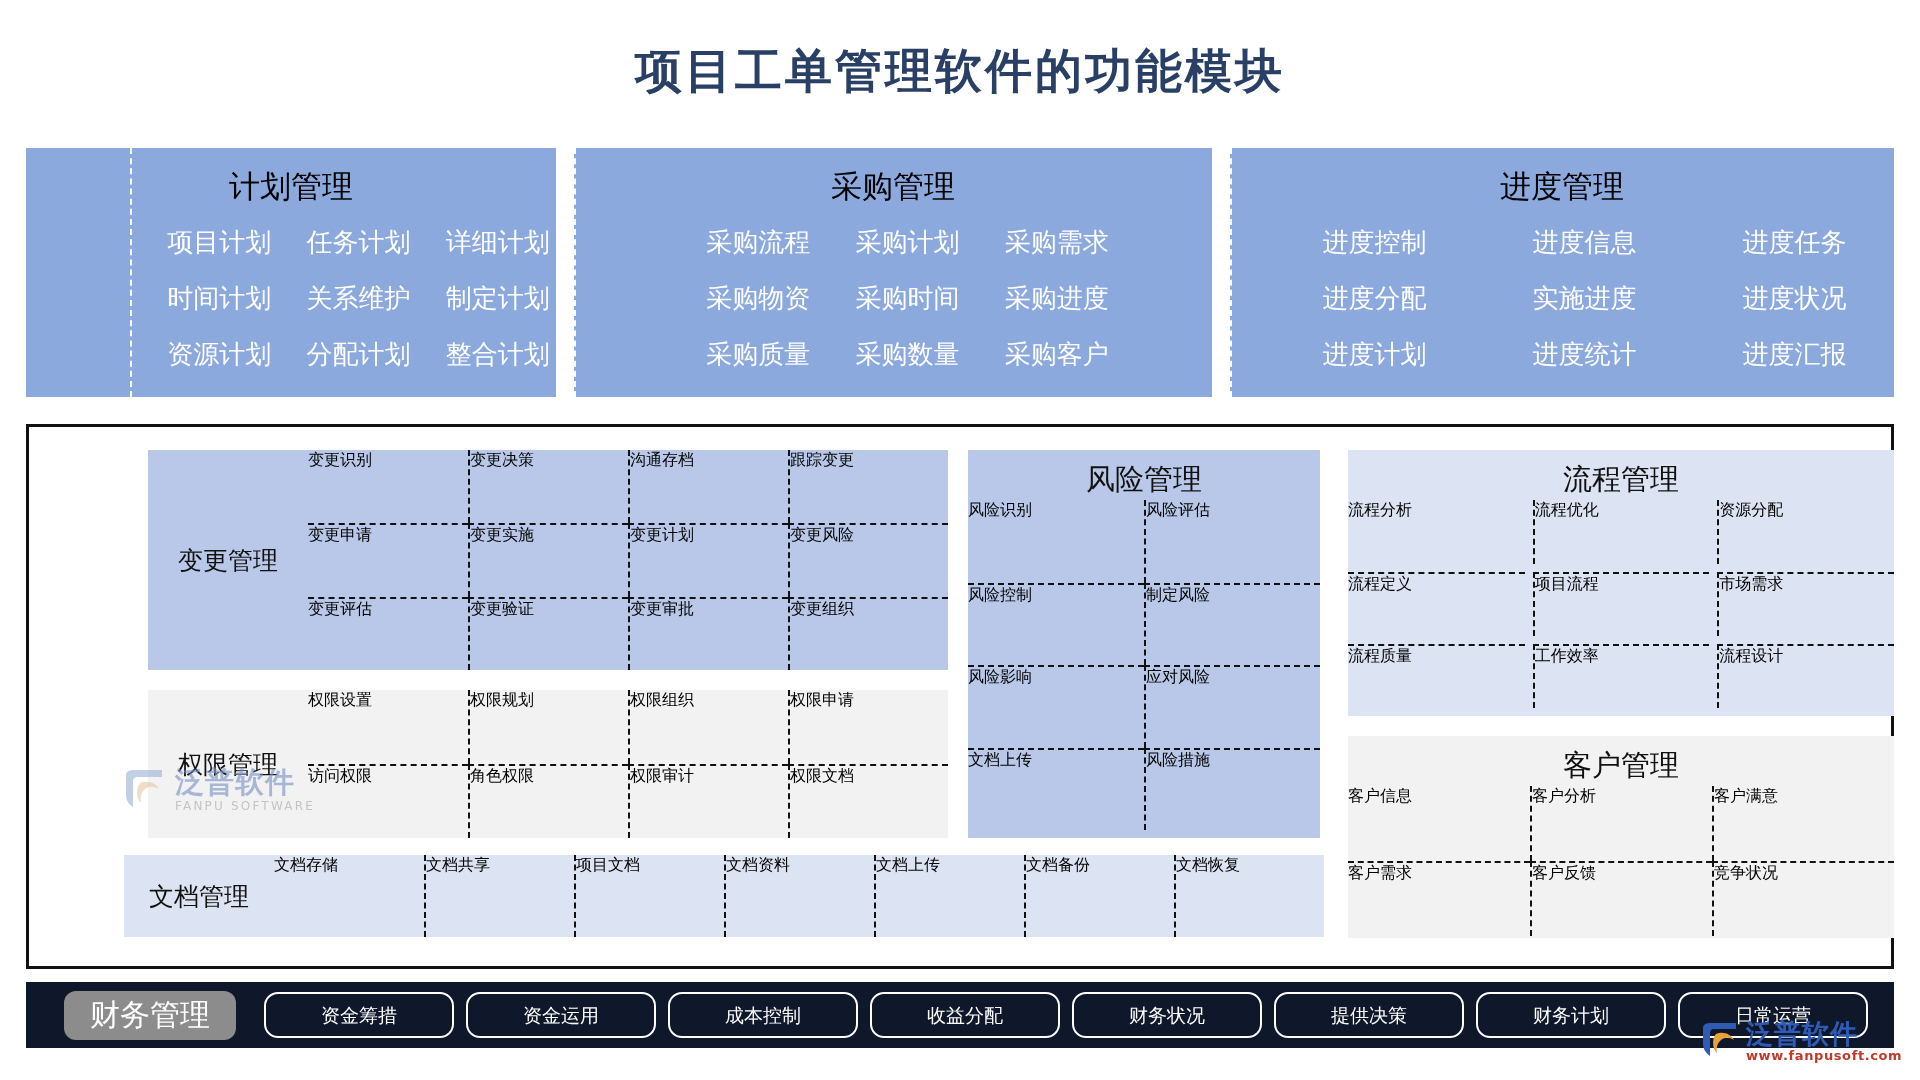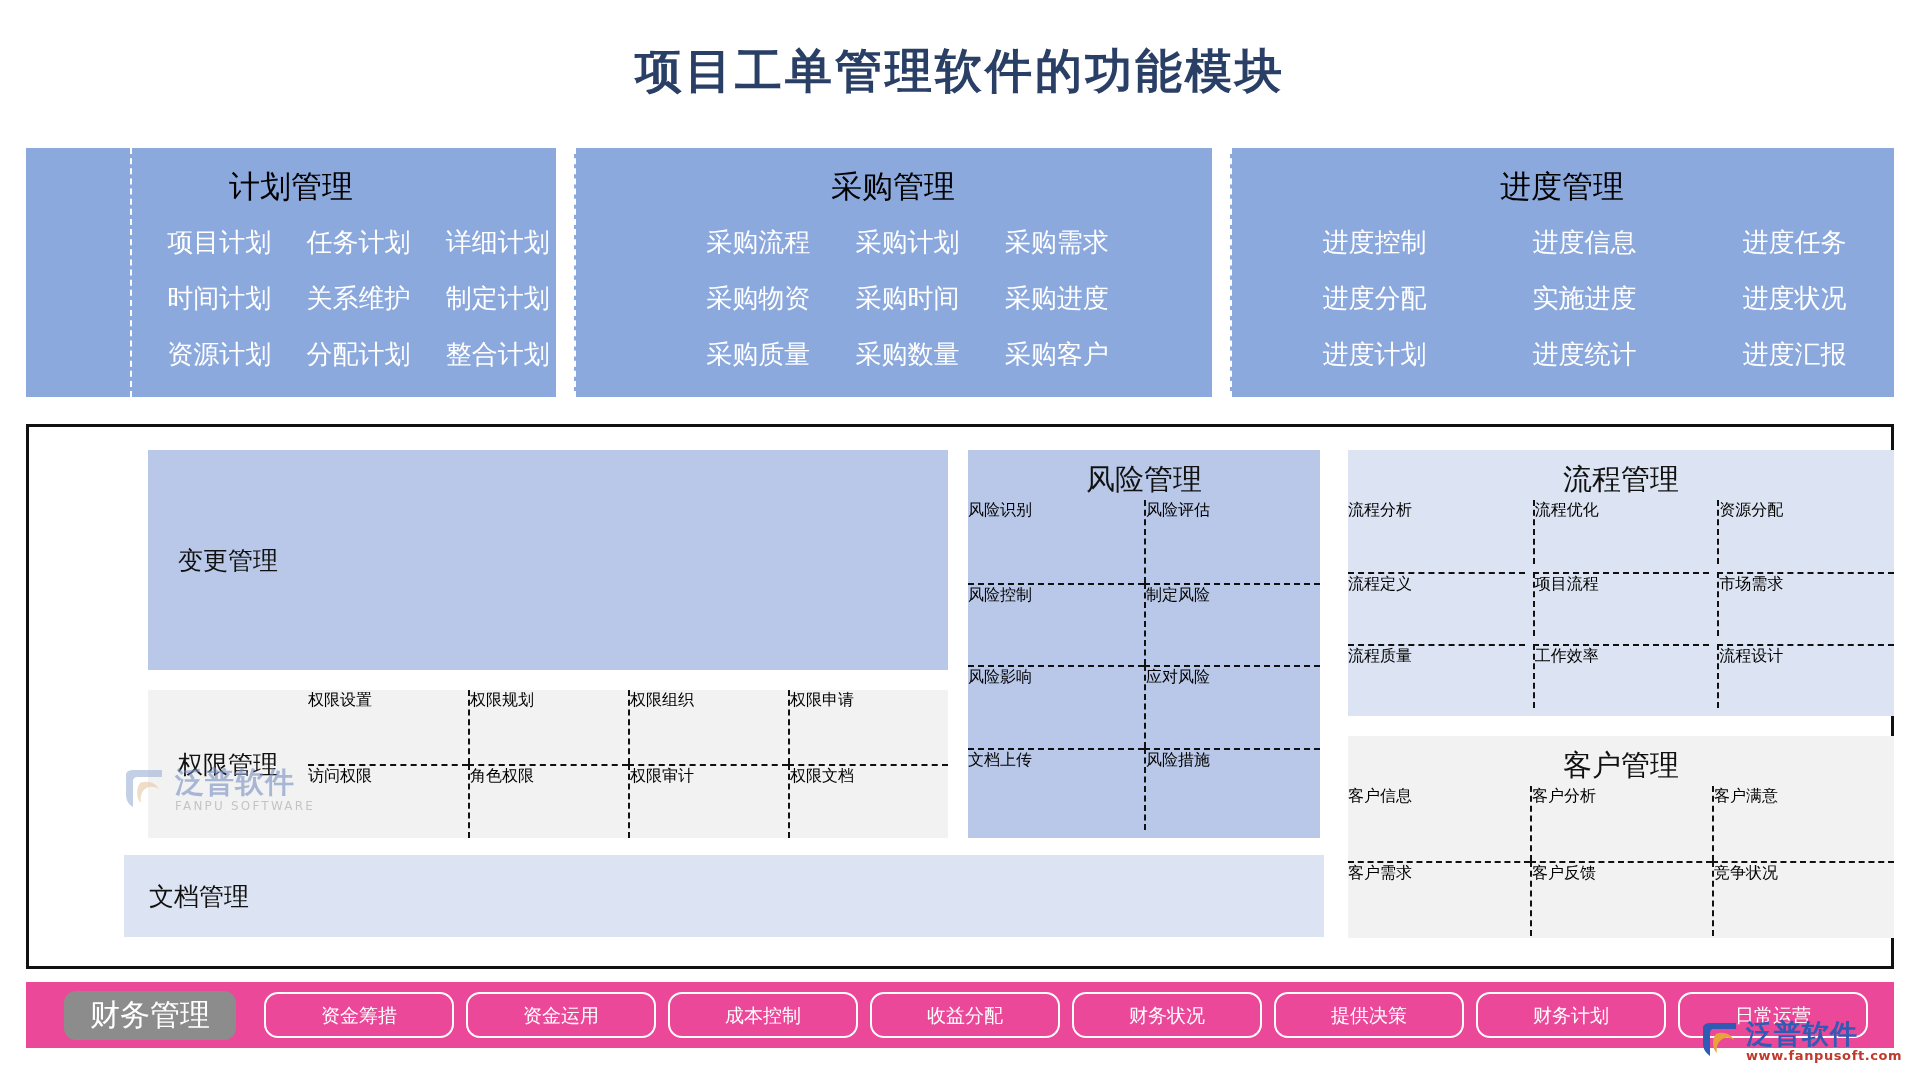--- a/index.html
+++ b/index.html
@@ -143,21 +143,21 @@
   }
   #cust-panel .cells{
     display:grid;grid-template-columns:repeat(3,1fr);
     grid-template-rows:repeat(2,1fr);
     height:150px;
   }
 
   
   #footer-bar{
     position:absolute;left:26px;top:982px;width:1868px;height:66px;
-    background:#ec4899;
+    background:#0f172a;
     display:flex;align-items:center;
   }
   #finance-chip{
     margin-left:38px;
     background:#8C8C8C;border-radius:12px;
     color:#ffffff;font-size:30px;
     padding:4px 26px;white-space:nowrap;
     font-family:"DejaVu Serif","Liberation Serif",serif;
   }
   #footer-items{
@@ -267,38 +267,61 @@
         <div class="cell">进度汇报</div>
       </div>
     </div>
 
   </div>
 
   <div id="middle-box"></div>
 
   <div class="panel" id="change-panel">
     <div class="label-col rowlabel">变更管理</div>
+    <div class="cells">
+      <div class="cell">变更识别</div>
+      <div class="cell dv">变更决策</div>
+      <div class="cell dv">沟通存档</div>
+      <div class="cell dv">跟踪变更</div>
+      <div class="cell dh">变更申请</div>
+      <div class="cell dv dh">变更实施</div>
+      <div class="cell dv dh">变更计划</div>
+      <div class="cell dv dh">变更风险</div>
+      <div class="cell dh">变更评估</div>
+      <div class="cell dv dh">变更验证</div>
+      <div class="cell dv dh">变更审批</div>
+      <div class="cell dv dh">变更组织</div>
+    </div>
   </div>
 
   <div class="panel" id="perm-panel">
     <div class="label-col rowlabel">权限管理</div>
     <div class="cells">
       <div class="cell">权限设置</div>
       <div class="cell dv">权限规划</div>
       <div class="cell dv">权限组织</div>
       <div class="cell dv">权限申请</div>
       <div class="cell dh">访问权限</div>
       <div class="cell dv dh">角色权限</div>
       <div class="cell dv dh">权限审计</div>
       <div class="cell dv dh">权限文档</div>
     </div>
   </div>
 
   <div class="panel" id="doc-panel">
     <div class="label-col rowlabel">文档管理</div>
+    <div class="cells">
+      <div class="cell">文档存储</div>
+      <div class="cell dv">文档共享</div>
+      <div class="cell dv">项目文档</div>
+      <div class="cell dv">文档资料</div>
+      <div class="cell dv">文档上传</div>
+      <div class="cell dv">文档备份</div>
+      <div class="cell dv">文档恢复</div>
+    </div>
   </div>
 
   <div class="panel" id="risk-panel">
     <div class="p-title">风险管理</div>
     <div class="cells">
       <div class="cell">风险识别</div>
       <div class="cell dv">风险评估</div>
       <div class="cell dh">风险控制</div>
       <div class="cell dv dh">制定风险</div>
       <div class="cell dh">风险影响</div>

